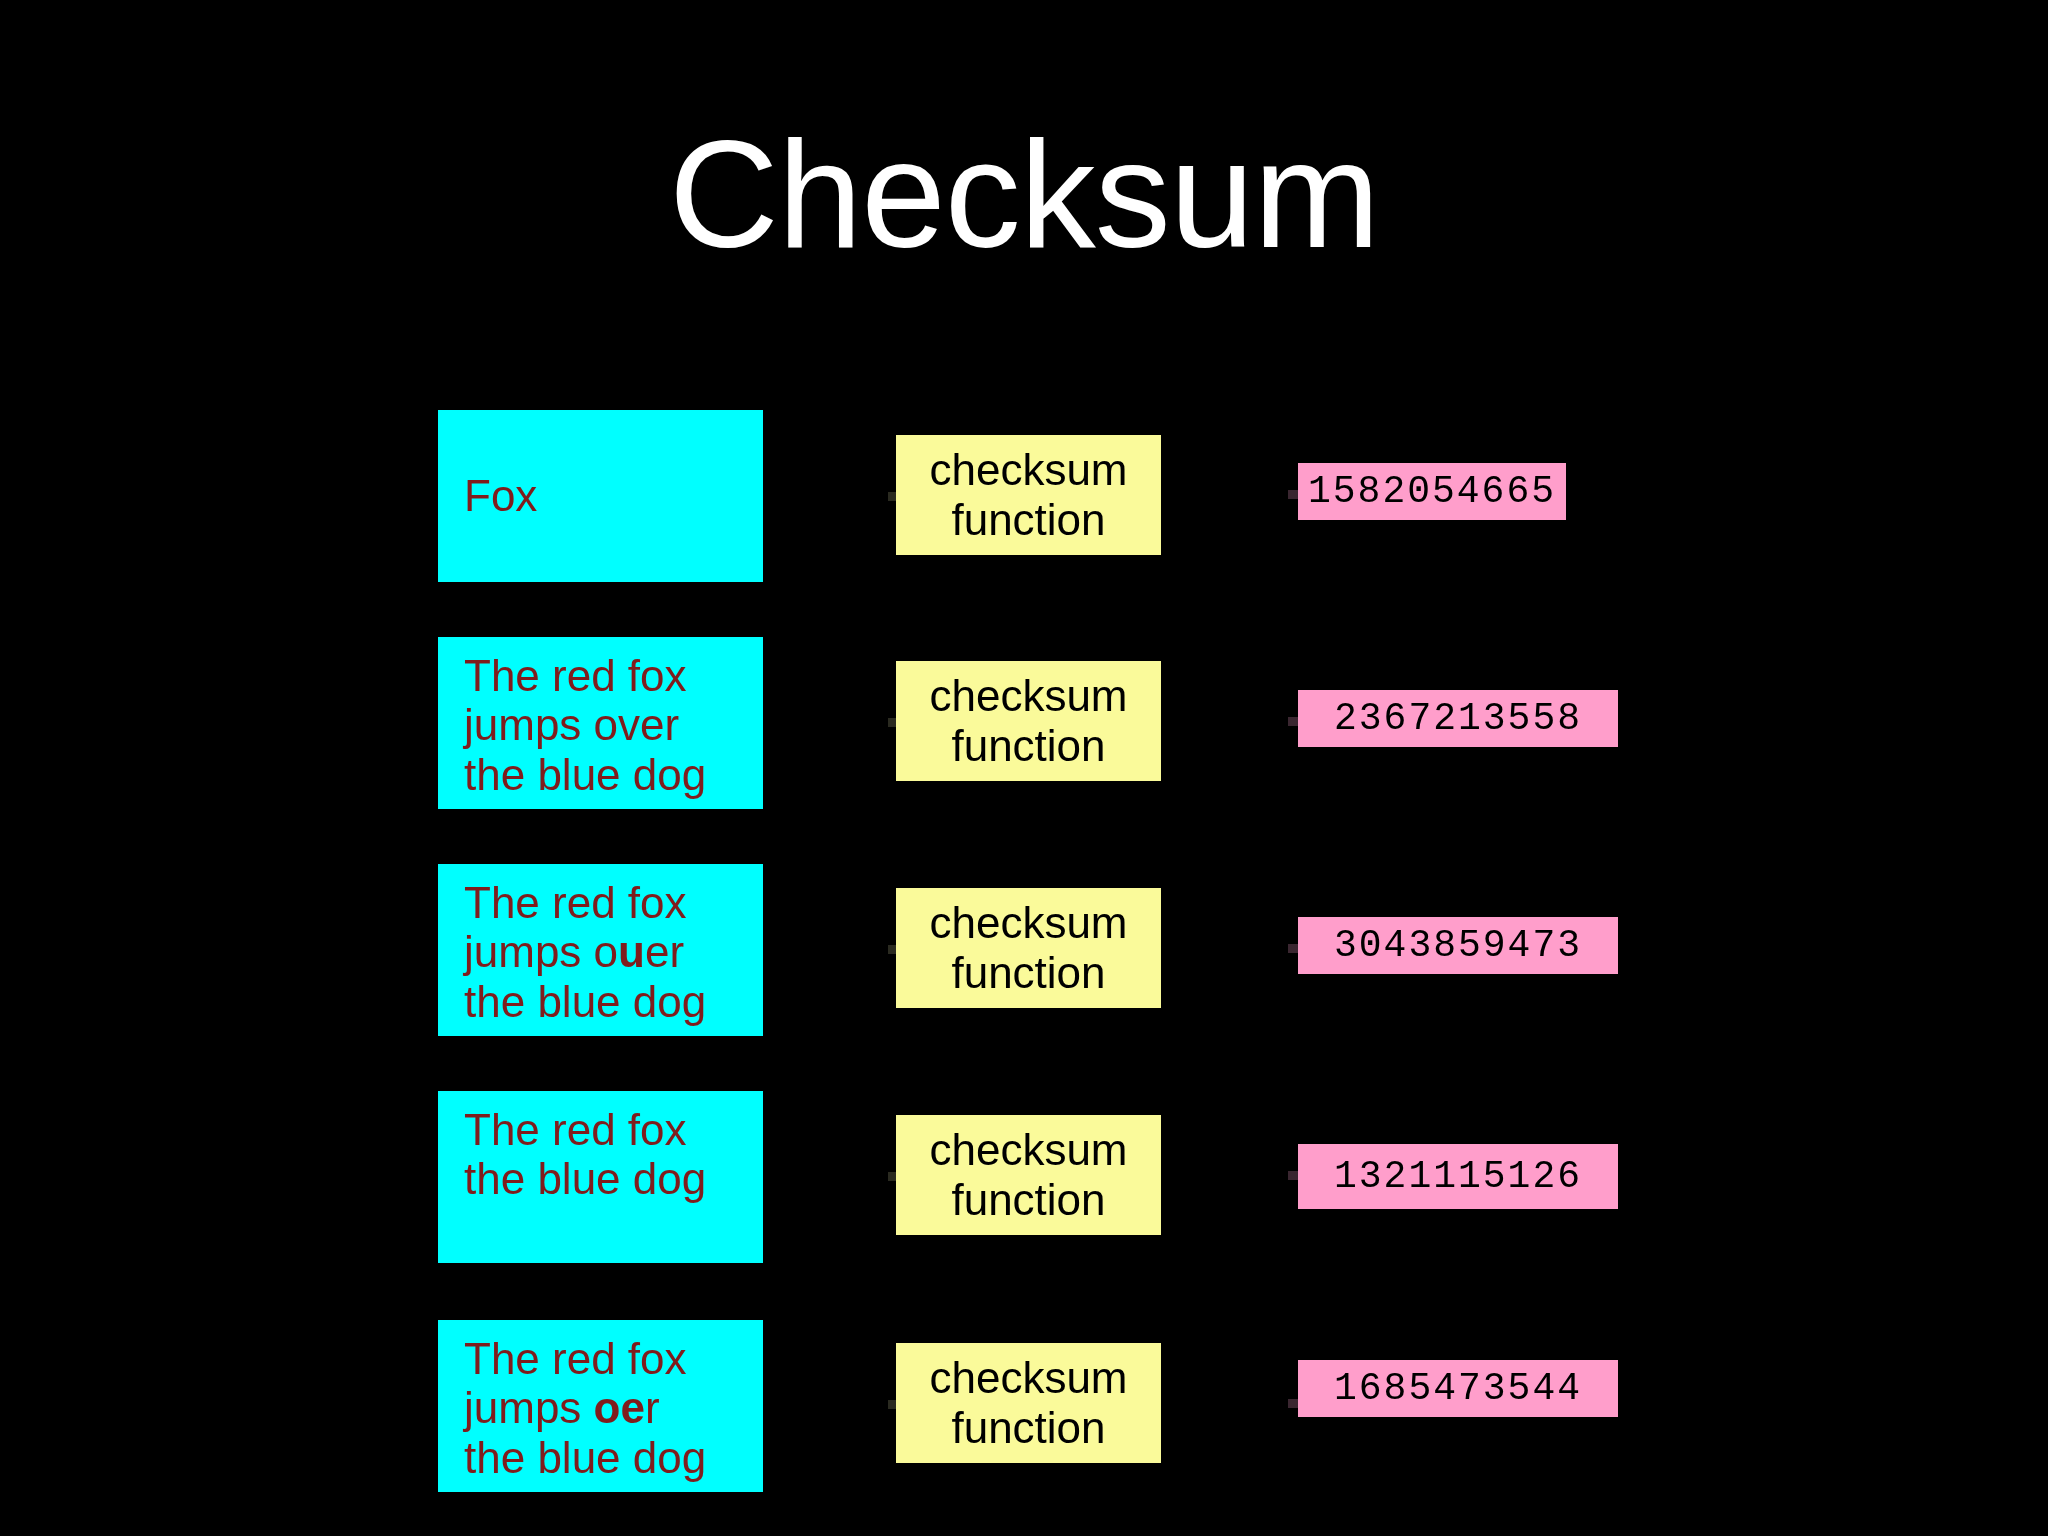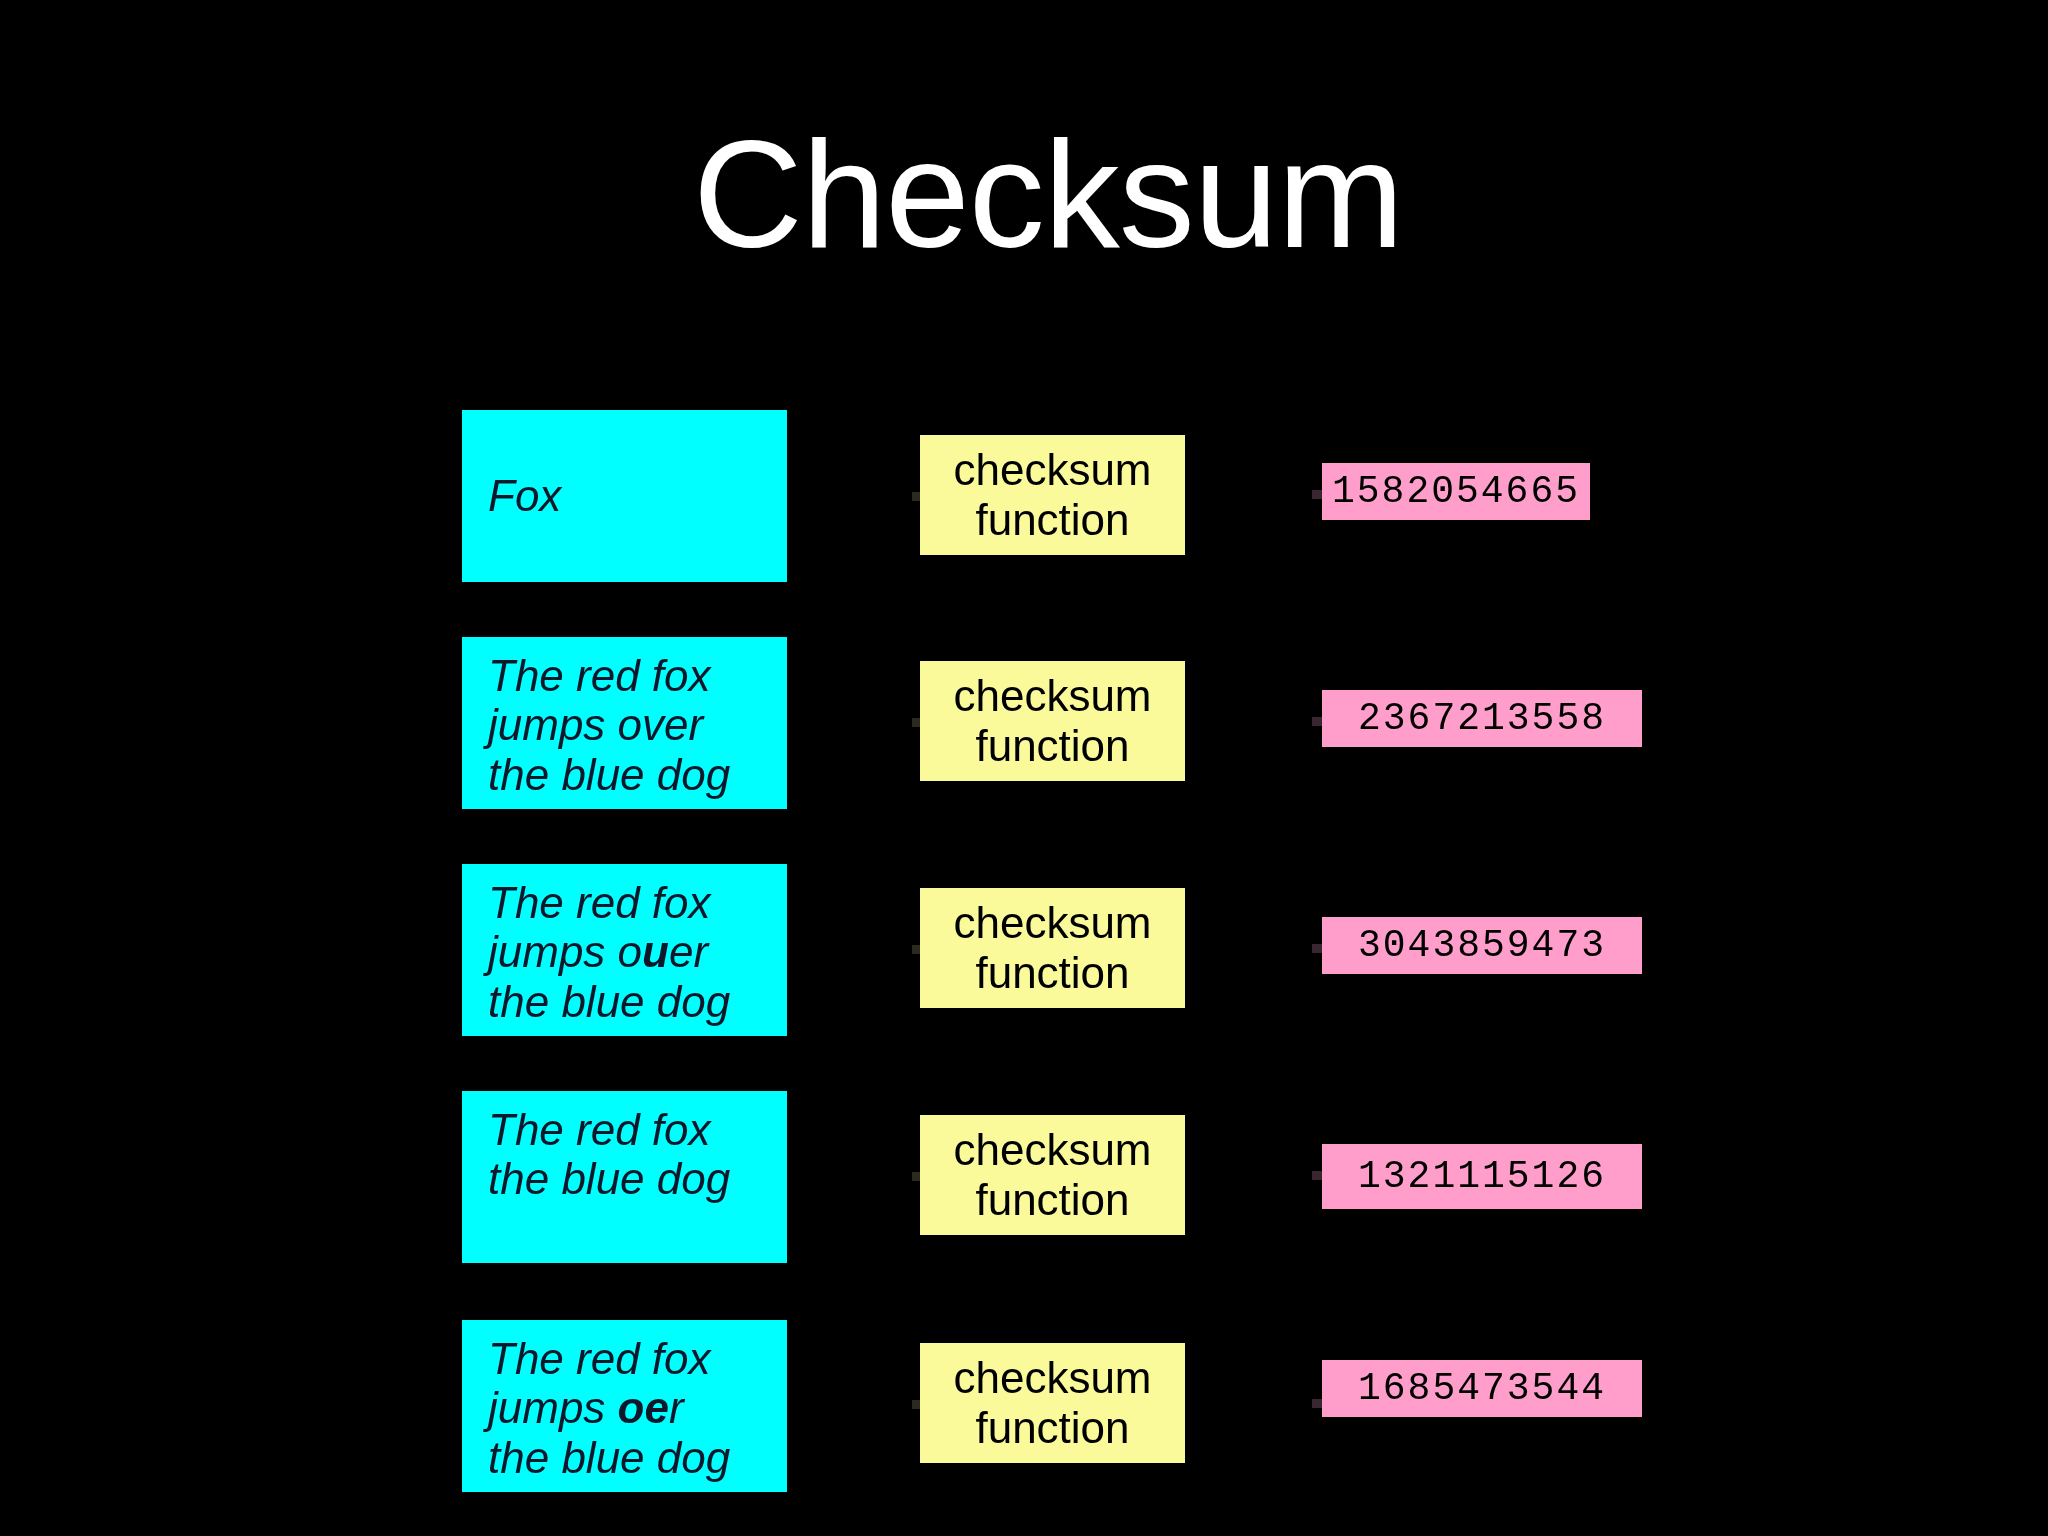--- a/index.html
+++ b/index.html
@@ -12,21 +12,20 @@
     height: 1536px;
     overflow: hidden;
     font-family: "Liberation Sans", sans-serif;
     position: relative;
   }
 
   #slide {
     position: absolute;
     inset: 0;
     background: #000000;
-    margin-left: 24px;
   }
 
   
   #slide-title {
     position: absolute;
     top: 118px;
     left: 0;
     width: 2048px;
     text-align: center;
     color: #FFFFFF;
@@ -50,28 +49,27 @@
   .row {
     position: absolute;
     left: 0;
     width: 2048px;
   }
 
   
   .input-box {
     position: absolute;
     background: #00FFFF;
-    color: #0f172a;
+    color: #7f1d1d;
     font-family: "Liberation Sans", sans-serif;
     font-size: 44px;
     line-height: 1.12;
     padding: 14px 0 14px 26px;
     box-sizing: border-box;
     text-align: left;
-    font-style: italic;
   }
   .input-box.tall-first {
     display: flex;
     align-items: center;
   }
   .input-box b {
     font-weight: 700;
   }
 
   

